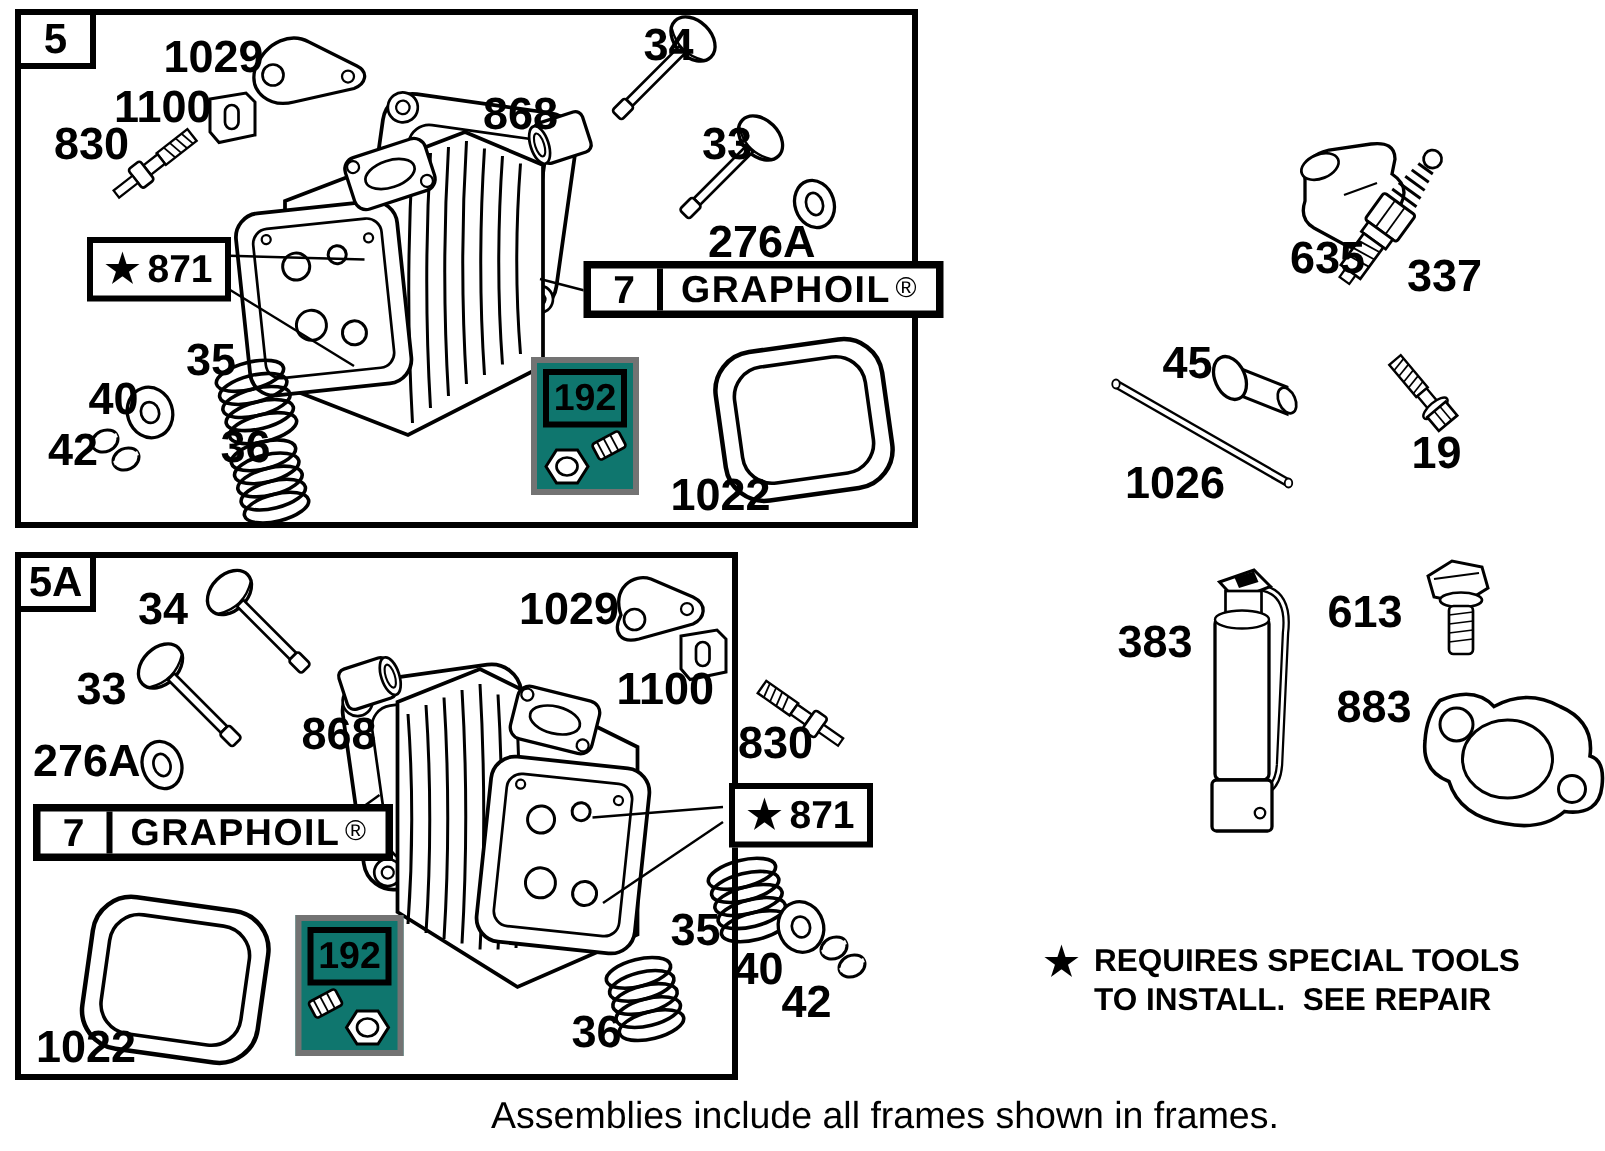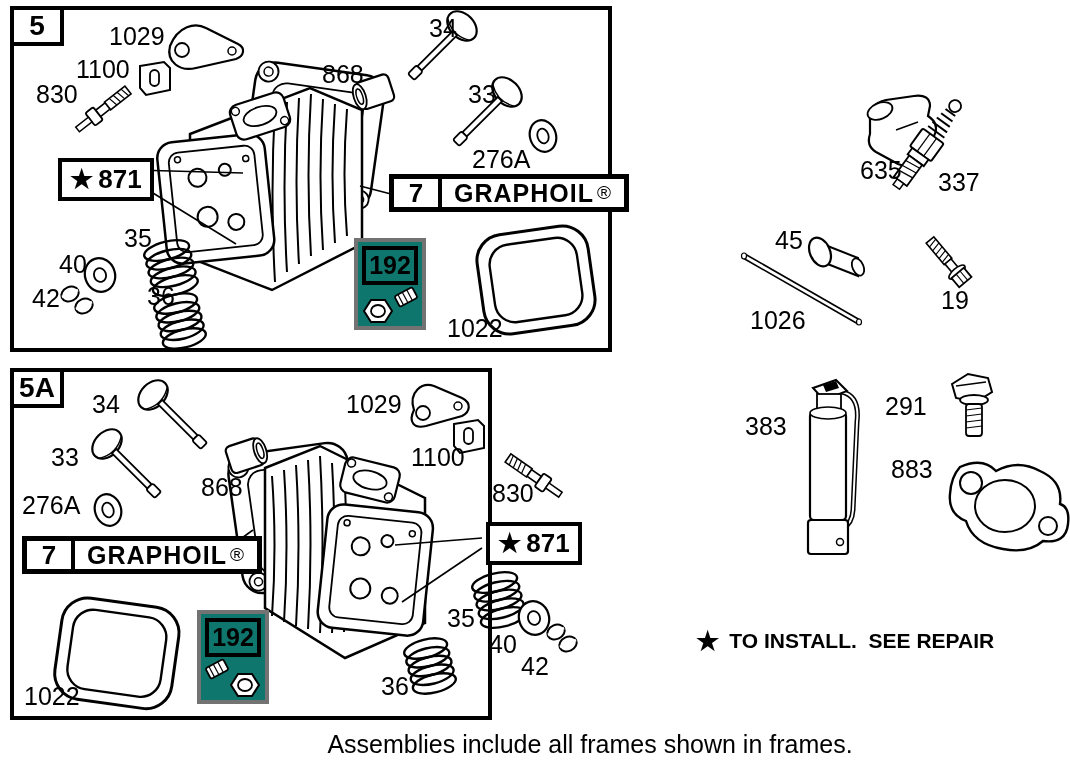--- a/index.html
+++ b/index.html
@@ -3,21 +3,21 @@
 <meta charset="utf-8">
 <style>
   html,body{margin:0;padding:0;background:#fff;}
   .diagram{position:relative;width:1070px;height:767px;background:#fff;overflow:hidden;
            font-family:"Liberation Sans",sans-serif;color:#000;}
   .frame{position:absolute;border:4px solid #000;background:#fff;box-sizing:border-box;}
   .frame > svg{position:absolute;left:-4px;top:-4px;}
   .tag{position:absolute;left:-4px;top:-4px;border:4px solid #000;background:#fff;
        min-width:38px;height:32px;display:flex;align-items:center;justify-content:center;
        font-weight:bold;font-size:28px;padding:0 4px;z-index:5;}
-  .plabel{position:absolute;font-weight:normal;font-size:25px;line-height:1;white-space:nowrap;z-index:4;}
+  .plabel{position:absolute;font-weight:bold;font-size:30px;line-height:1;white-space:nowrap;z-index:4;}
   .starbox{position:absolute;display:flex;align-items:center;gap:5px;border:4px solid #000;
            background:#fff;padding:2px 8px;font-weight:bold;font-size:26px;z-index:5;}
   .graphoilbox{position:absolute;display:flex;align-items:stretch;border:5px solid #000;
            background:#fff;height:38px;box-sizing:border-box;z-index:5;}
   .graphoilbox .gnum{width:44px;border-right:4px solid #000;display:flex;align-items:center;
            justify-content:center;font-weight:bold;font-size:26px;}
   .graphoilbox .gbrand{display:flex;align-items:center;padding:0 12px;gap:3px;
            font-weight:bold;font-size:25px;letter-spacing:1px;}
   .graphoilbox .greg{font-size:19px;font-weight:normal;}
   .kitbox{position:absolute;border:4px solid #737373;background:#0f766e;box-sizing:border-box;z-index:5;}
@@ -461,25 +461,26 @@
       <circle class="sh" cx="358" cy="446" r="9" stroke-width="2"></circle>
     </g>
   </svg>
 
   <div class="plabel" style="left:860px;top:158px;">635</div>
   <div class="plabel" style="left:938px;top:170px;">337</div>
   <div class="plabel" style="left:775px;top:228px;">45</div>
   <div class="plabel" style="left:750px;top:308px;">1026</div>
   <div class="plabel" style="left:941px;top:288px;">19</div>
   <div class="plabel" style="left:745px;top:414px;">383</div>
-  <div class="plabel" style="left:885px;top:394px;">291</div>
+  <div class="plabel" style="left:885px;top:394px;">613</div>
   <div class="plabel" style="left:891px;top:457px;">883</div>
 
   <div class="note" style="left:696px;top:628px;">
     <div class="nstar">★</div>
     <div class="nlines">
+      <div>REQUIRES SPECIAL TOOLS</div>
       <div>TO INSTALL.&nbsp; SEE REPAIR</div>
     </div>
   </div>
 
   <div class="caption" style="left:280px;top:730px;width:620px;text-align:center;">Assemblies include all frames shown in frames.</div>
 
 </div>
 
 </body></html>

